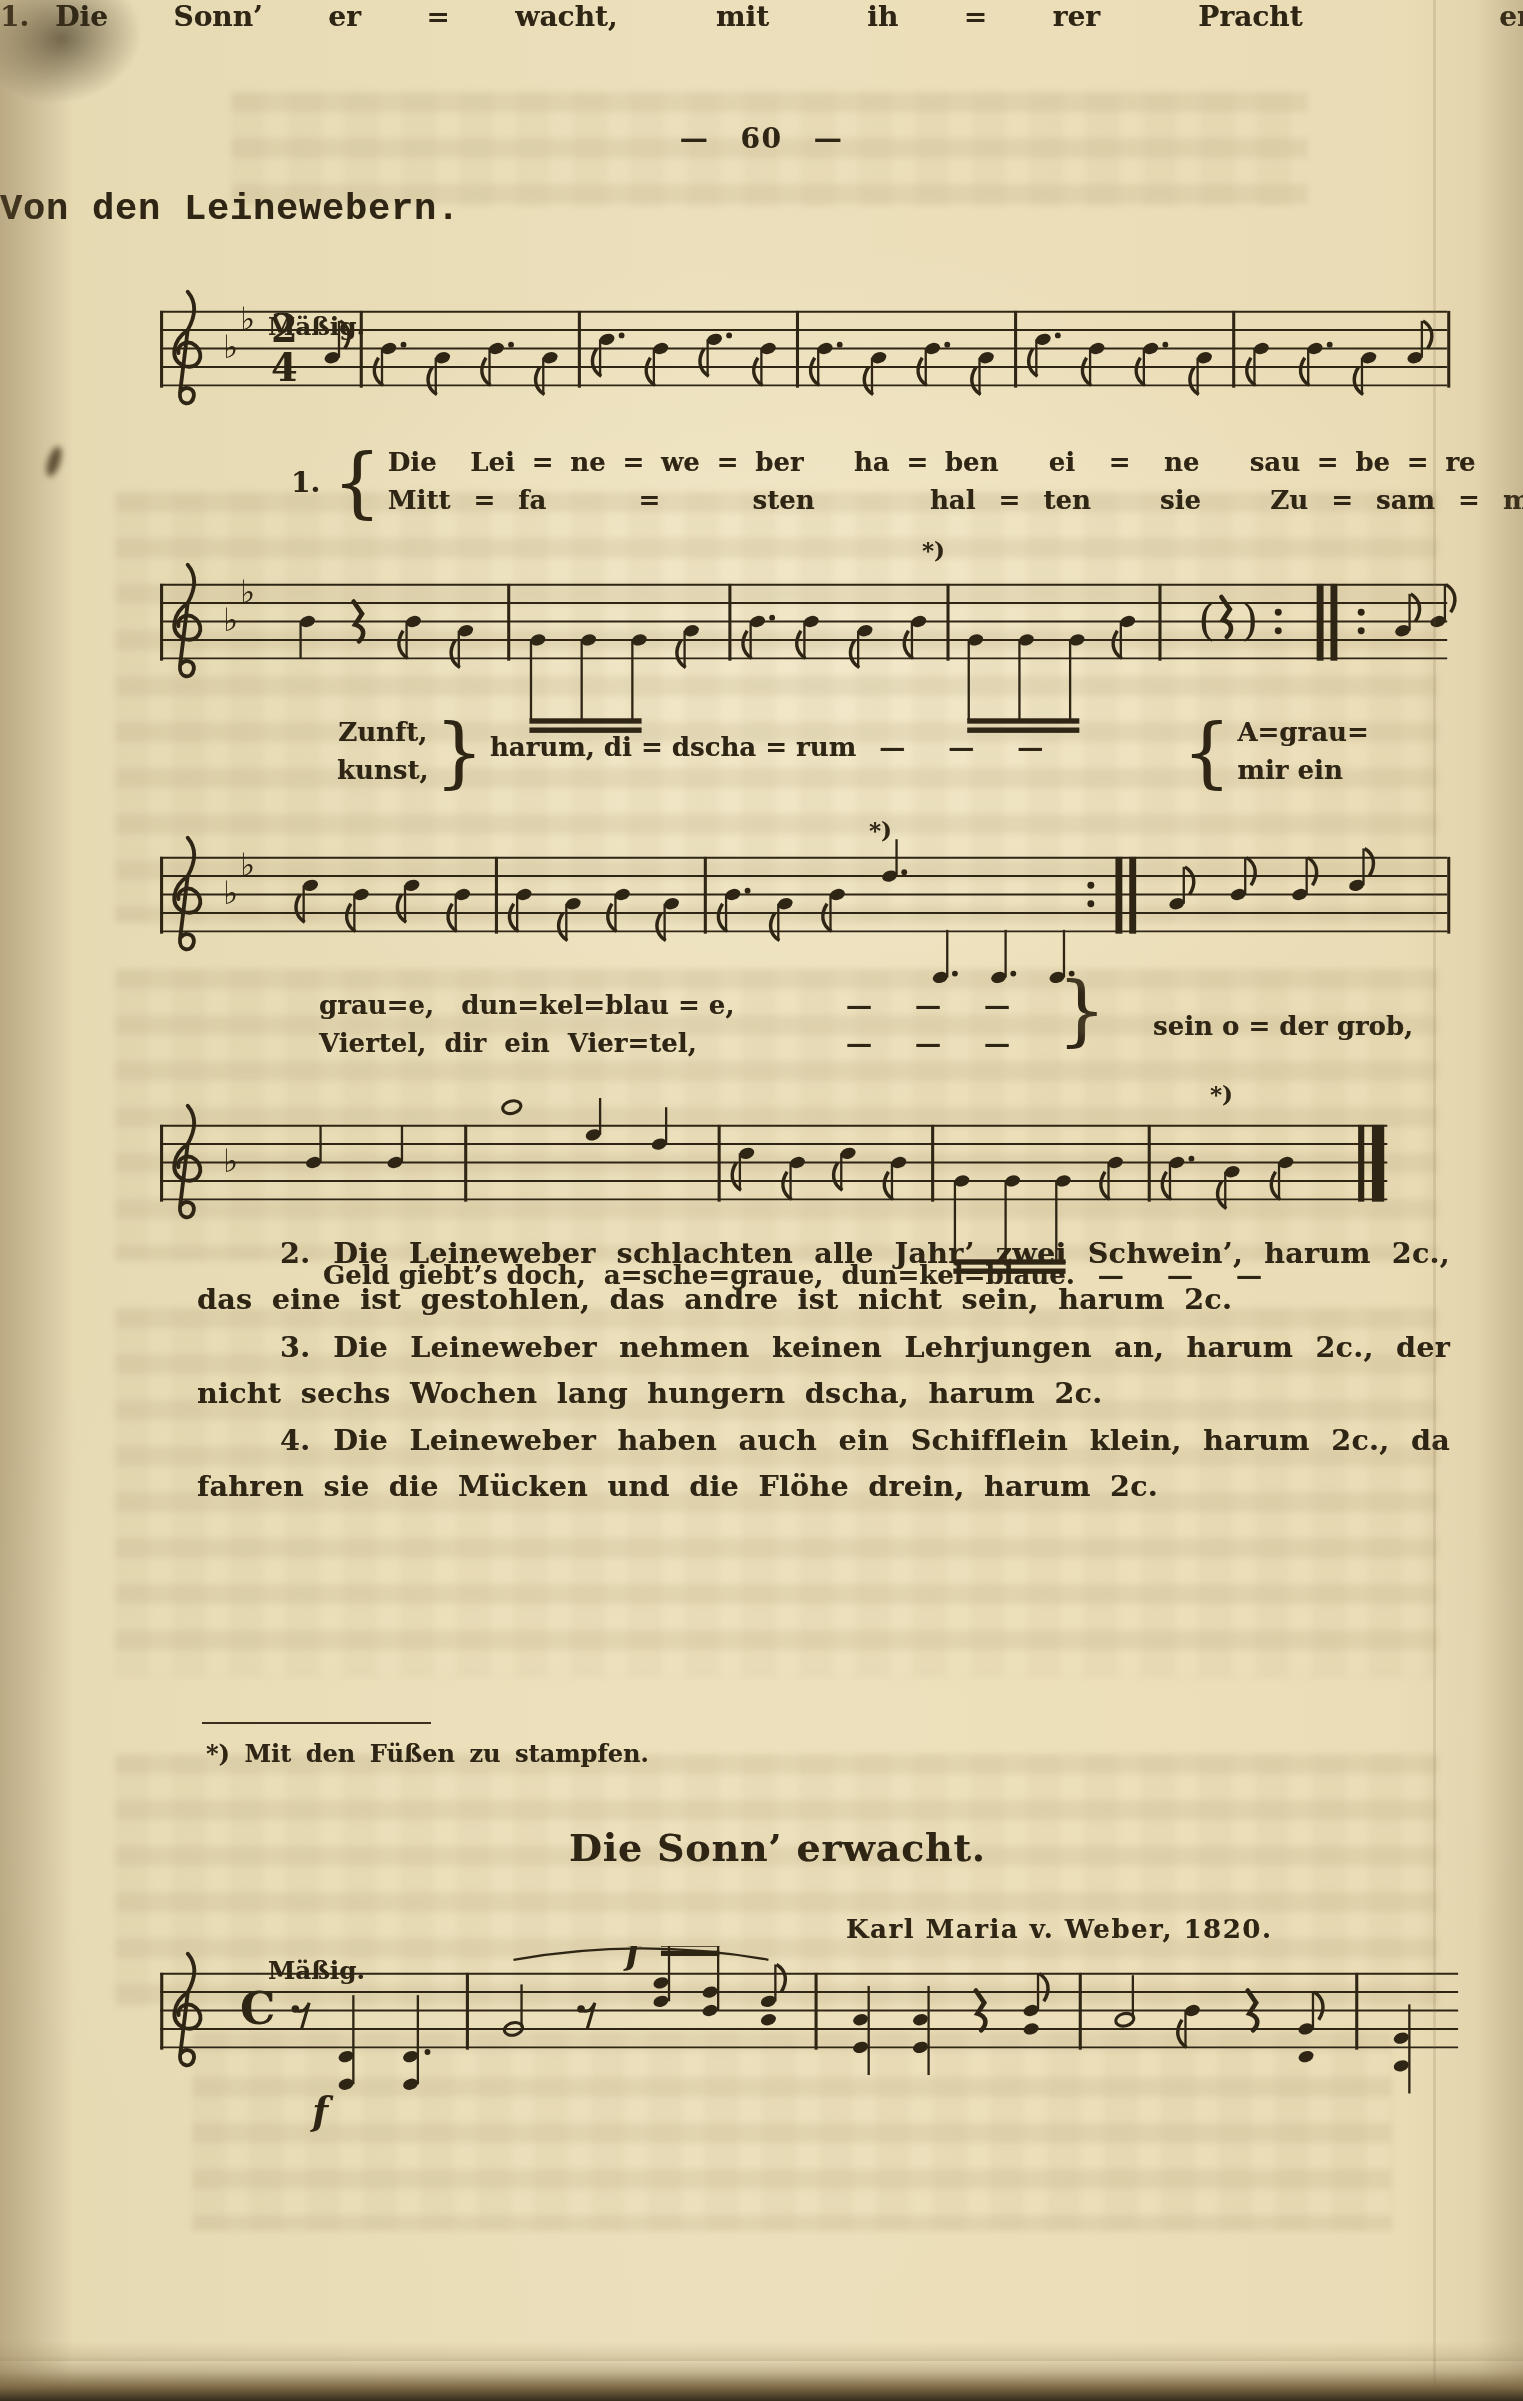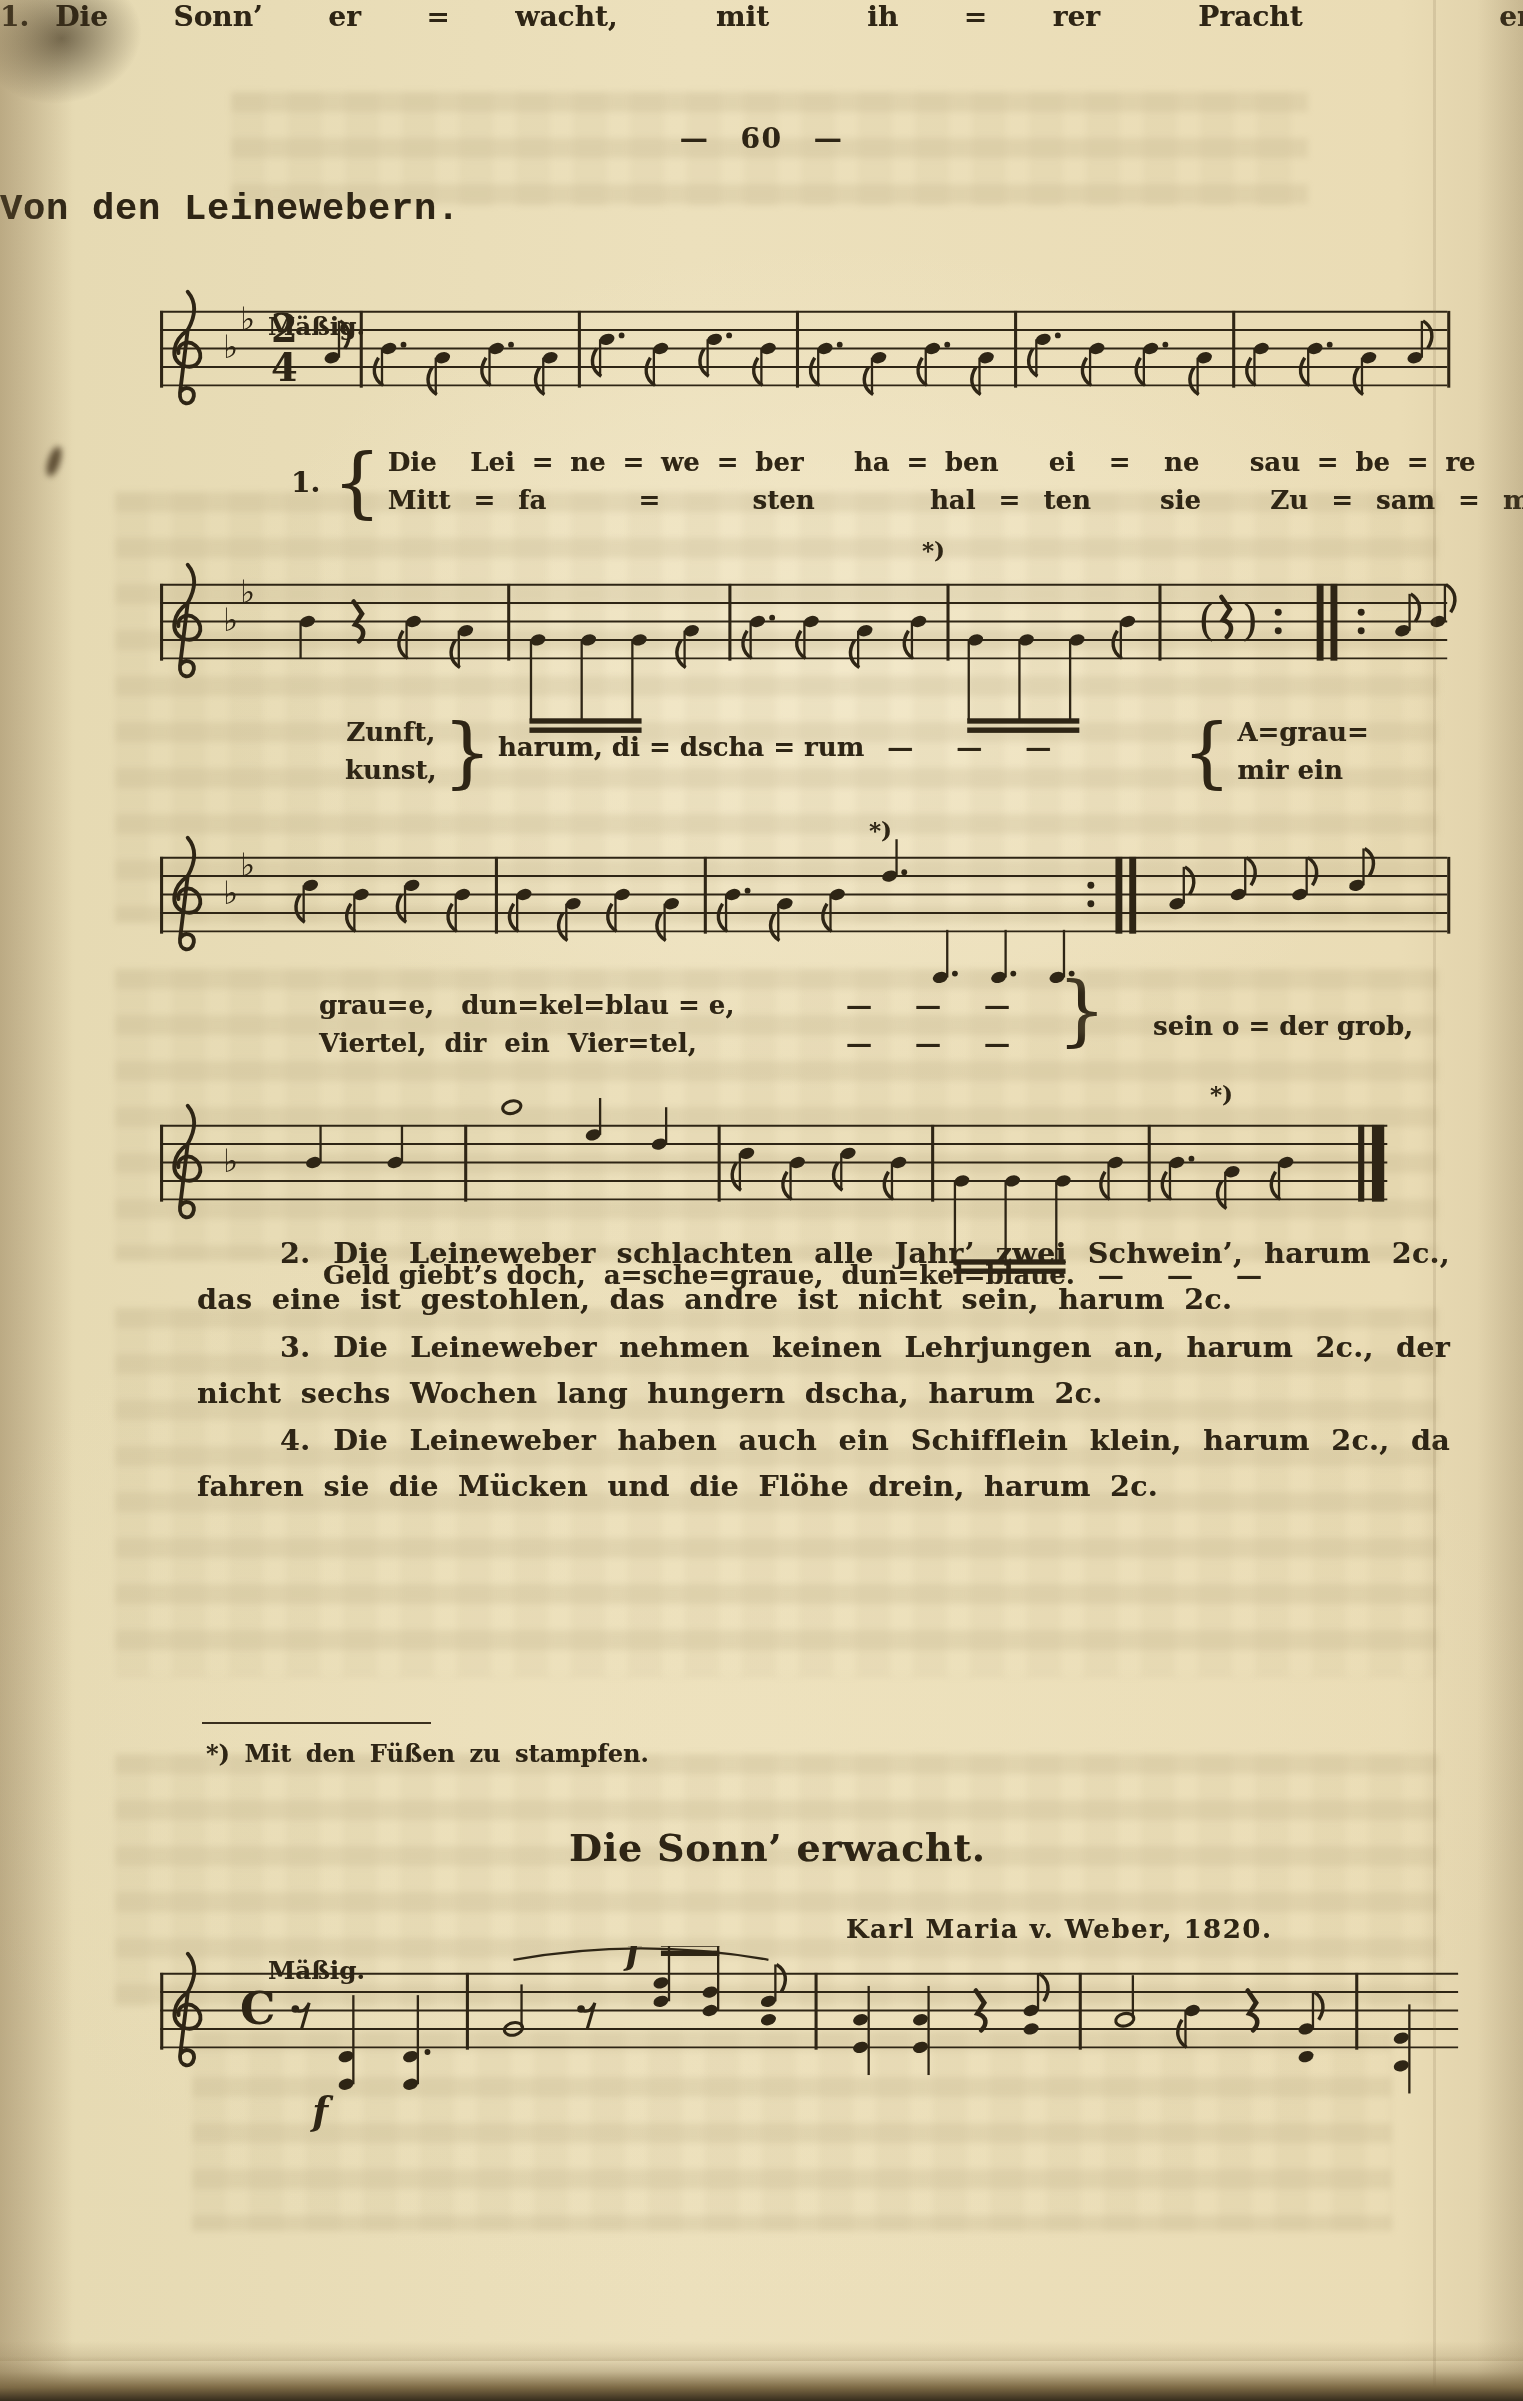--- a/index.html
+++ b/index.html
@@ -263,21 +263,21 @@
       <circle cx="1564" cy="72" r="4.5" fill="#2e2515"></circle>
       <circle cx="1564" cy="96" r="4.5" fill="#2e2515"></circle>
       <ellipse cx="1618" cy="96" rx="10" ry="7" fill="#2e2515" transform="rotate(-18 1618 96)"></ellipse>
       <rect x="1625.5" y="48" width="3" height="48" fill="#2e2515"></rect>
       <path d="M 1628.5 48 c 13 8 15 22 6 36" fill="none" stroke="#2e2515" stroke-width="4.5"></path>
       <ellipse cx="1664" cy="84" rx="10" ry="7" fill="#2e2515" transform="rotate(-18 1664 84)"></ellipse>
       <rect x="1671.5" y="36" width="3" height="48" fill="#2e2515"></rect>
       <path d="M 1674.5 36 c 13 8 15 22 6 36" fill="none" stroke="#2e2515" stroke-width="4.5"></path>
     </svg>
 
-  <div class="lyr" style="left:345px;top:713px;">
+  <div class="lyr" style="left:337px;top:713px;">
     <div class="stack ctr">
       <div class="fr">Zunft,</div>
       <div class="fr">kunst,</div>
     </div>
     <span class="brace fr">}</span>
     <div class="midlyr fr"><span>harum, di = dscha = rum</span><span class="dashes">— — —</span></div>
   </div>
   <div class="lyr" style="left:1176px;top:713px;">
     <span class="brace fr">{</span>
     <div class="stack">

